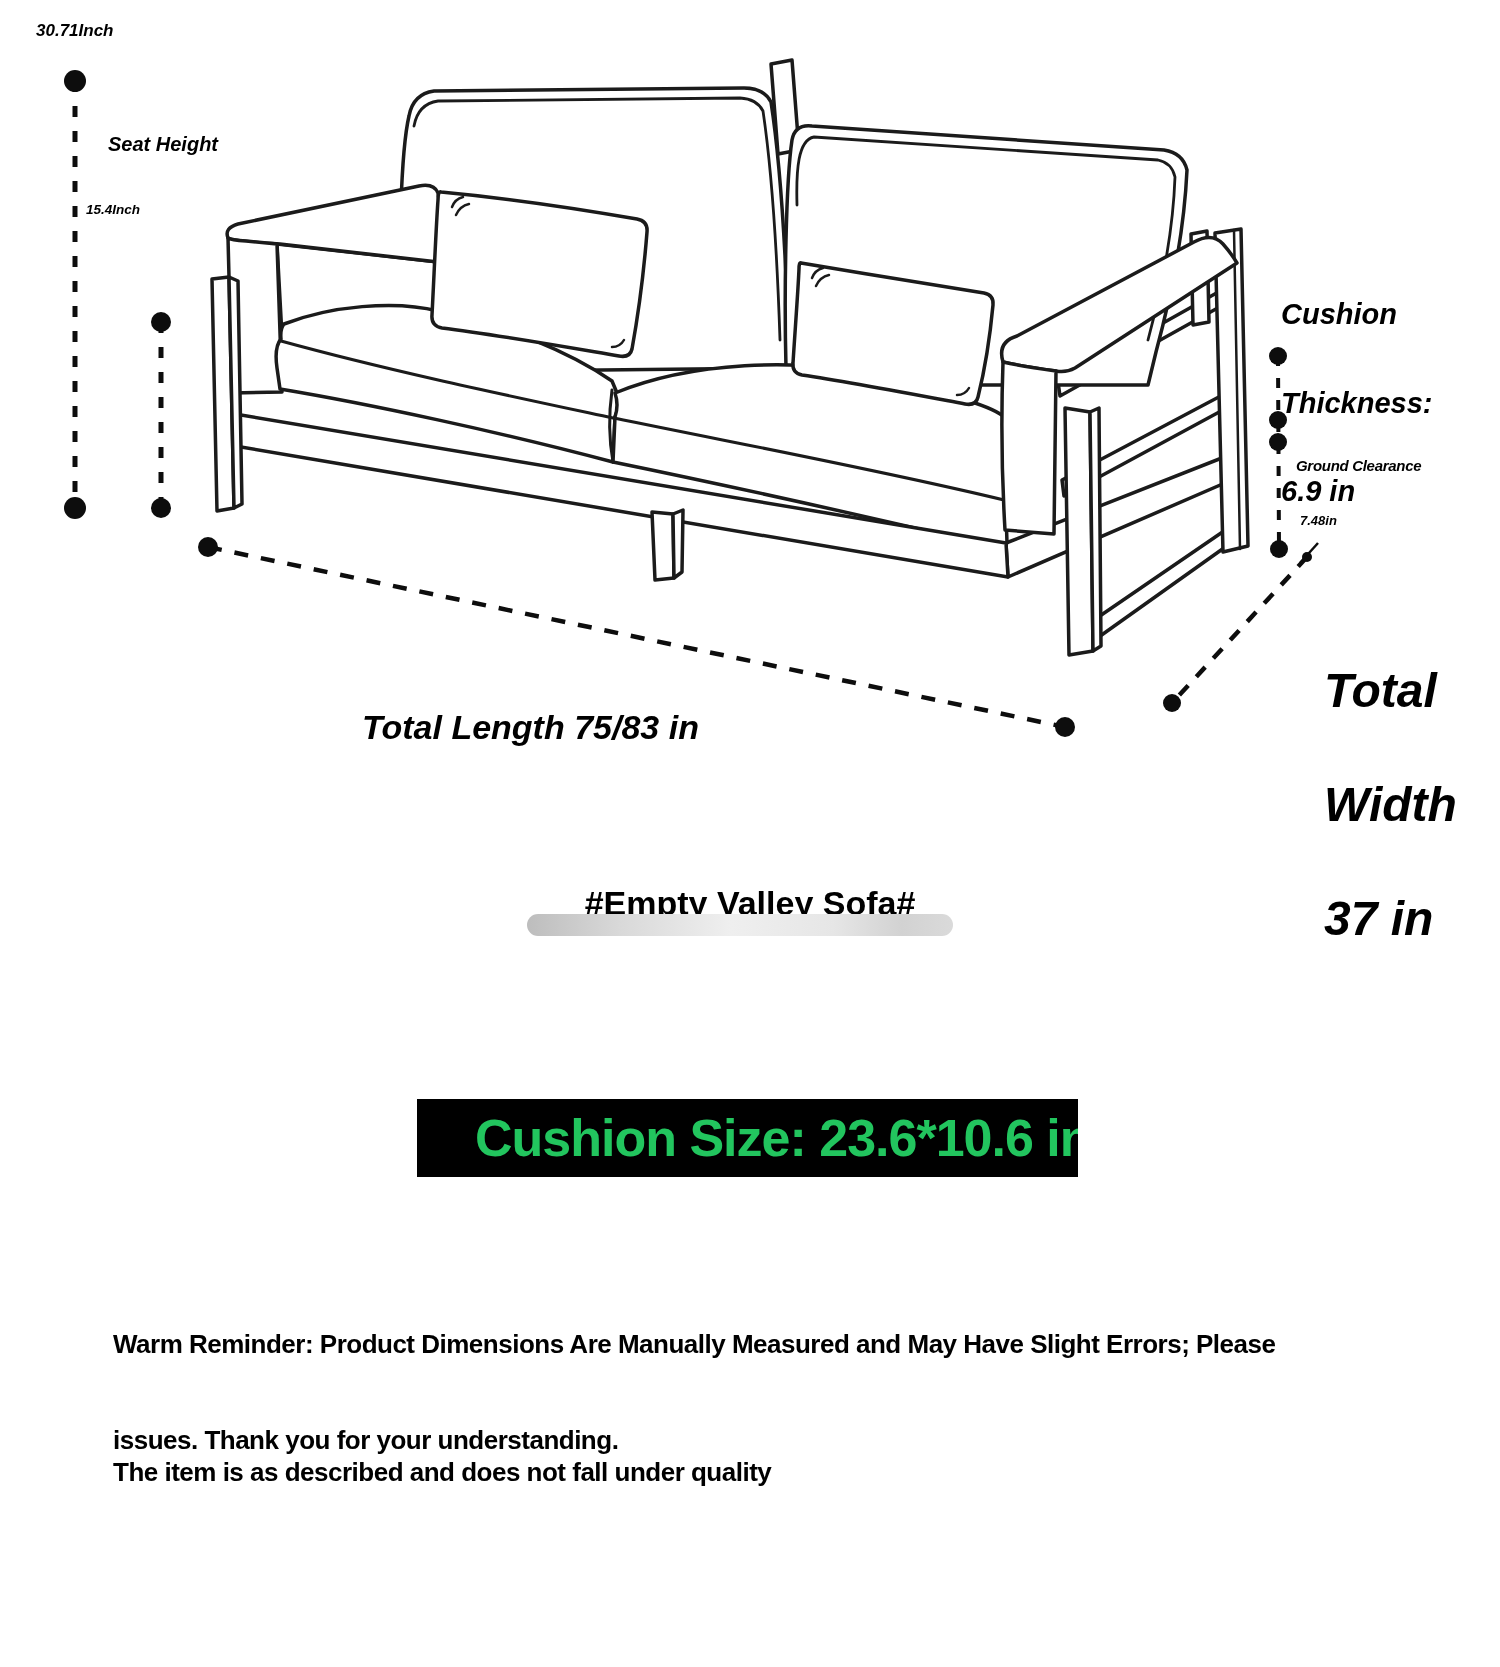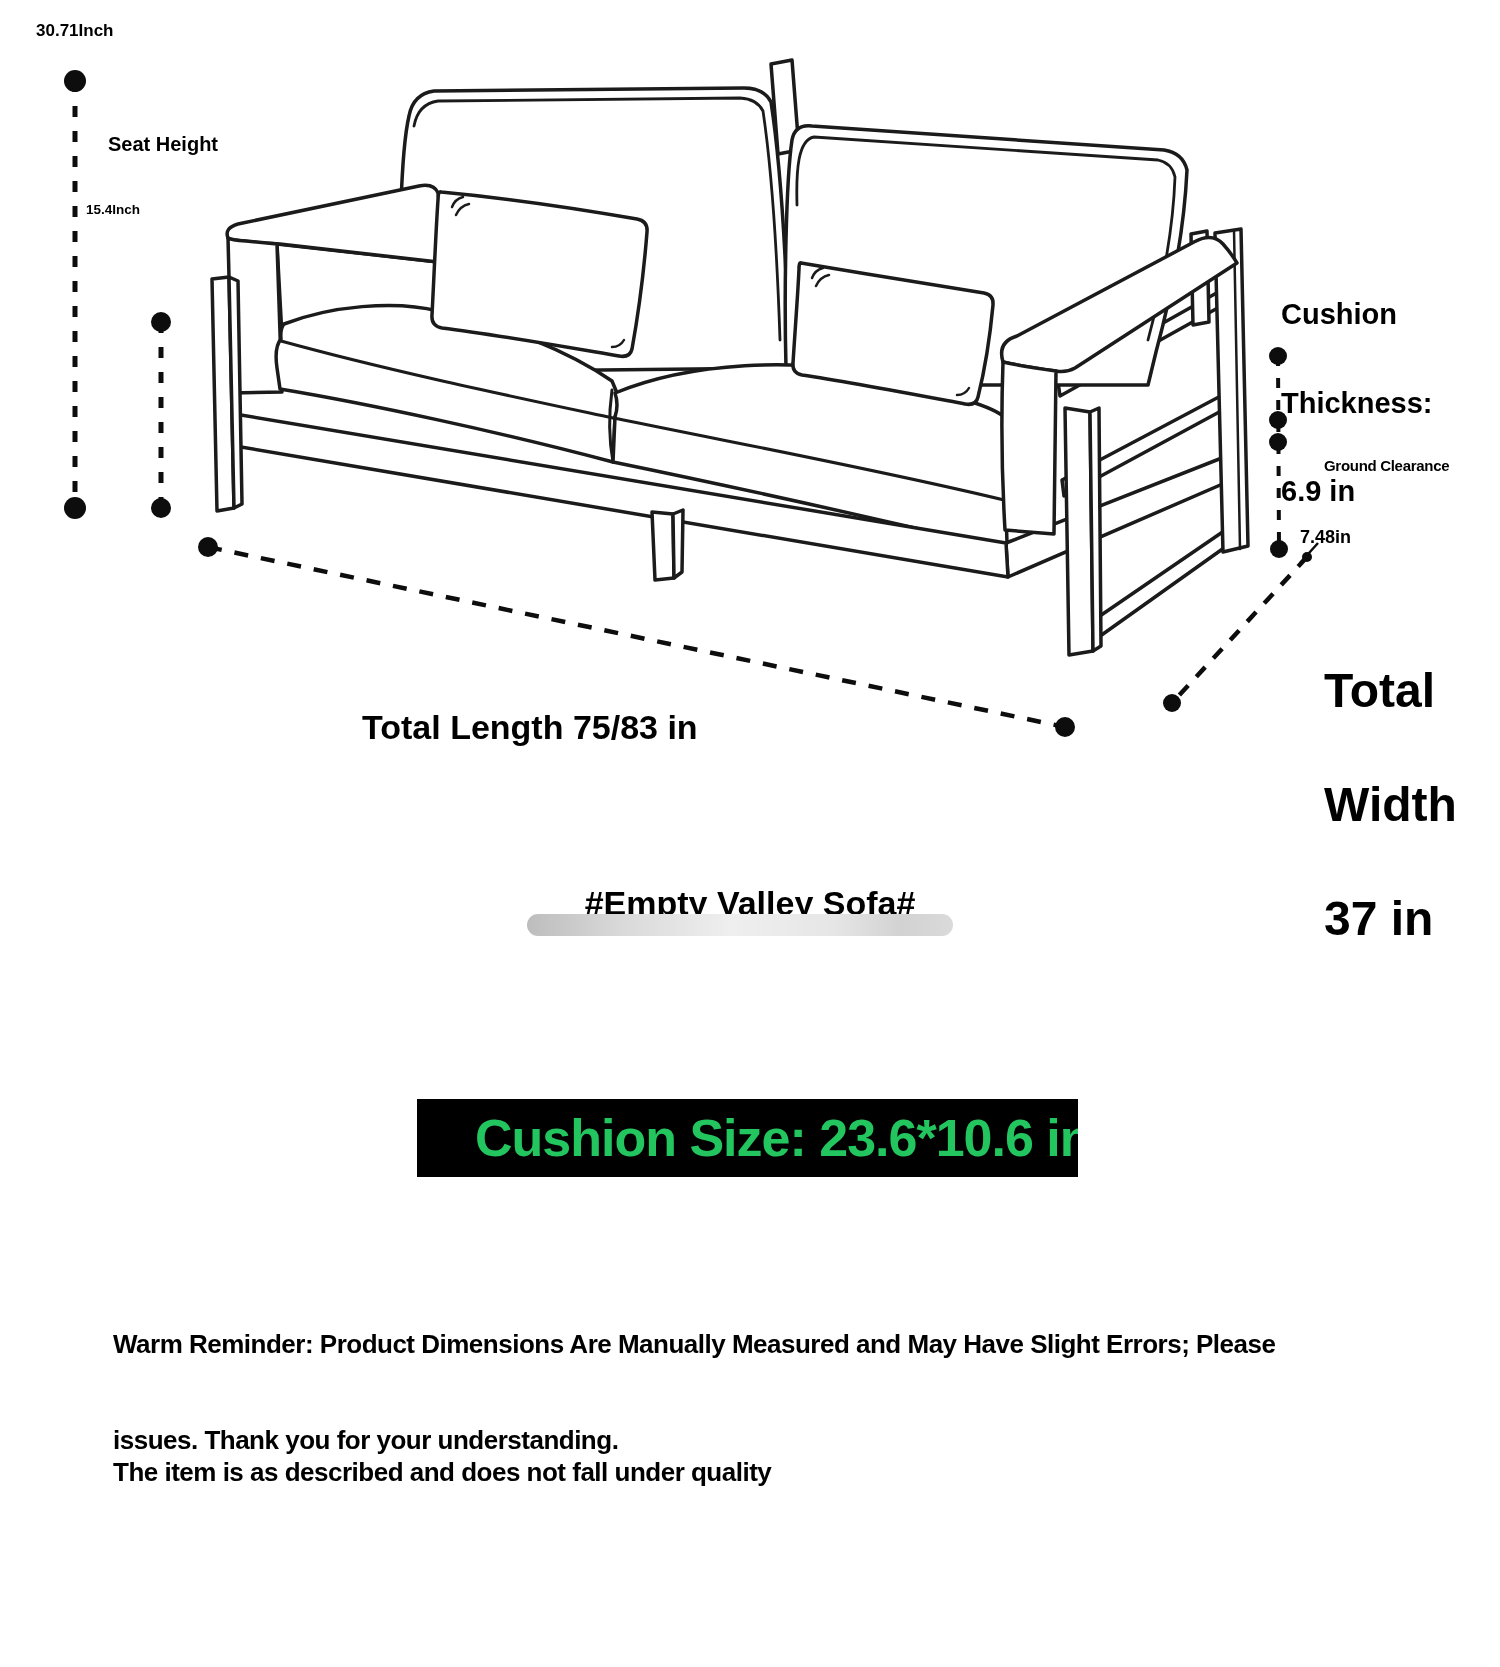--- a/index.html
+++ b/index.html
@@ -1,26 +1,26 @@
 <!DOCTYPE html>
 <html><head>
 <meta charset="utf-8">
 <style>
   html,body{margin:0;padding:0;background:#ffffff;}
   body{width:1500px;height:1667px;position:relative;overflow:hidden;
        font-family:"Liberation Sans","DejaVu Sans",sans-serif;color:#000;}
   .stage{position:absolute;inset:0;}
   svg.drawing{position:absolute;left:0;top:0;}
-  .lbl{position:absolute;font-weight:700;white-space:pre;line-height:1.05;}
+  .lbl{position:absolute;font-weight:700;white-space:pre;line-height:1.05;font-style:italic;}
   .lbl-back-height{left:36px;top:22px;font-size:17px;}
   .lbl-seat-height{left:108px;top:134px;font-size:20px;}
   .lbl-seat-height-val{left:86px;top:203px;font-size:13.5px;}
   .blk-cushion-thickness{left:1281px;top:241px;font-size:29px;line-height:29.5px;}
-  .lbl-ground-clearance{left:1296px;top:458px;font-size:15px;letter-spacing:-0.3px;margin-left:28px;}
-  .lbl-gc-val{left:1300px;top:528px;font-size:18px;}
+  .lbl-ground-clearance{left:1296px;top:458px;font-size:15px;letter-spacing:-0.3px;}
+  .lbl-gc-val{left:1300px;top:514px;font-size:13px;}
   .blk-total-width{left:1324px;top:596px;font-size:48px;line-height:38px;}
   .lbl-total-length{left:362px;top:710px;font-size:34px;}
   .title{position:absolute;left:0;right:0;top:884px;text-align:center;
          font-size:34px;font-weight:700;}
   .title-shadow{position:absolute;left:527px;top:914px;width:426px;height:22px;
       border-radius:11px;
       background:linear-gradient(90deg,#bdbdbd 0%,#d9d9d9 22%,#efefef 48%,#e6e6e6 72%,#d2d2d2 88%,#dadada 100%);}
   .banner{position:absolute;left:417px;top:1099px;width:661px;height:78px;
       background:#000;overflow:hidden;white-space:nowrap;}
   .banner span{display:inline-block;padding-left:58px;line-height:78px;

